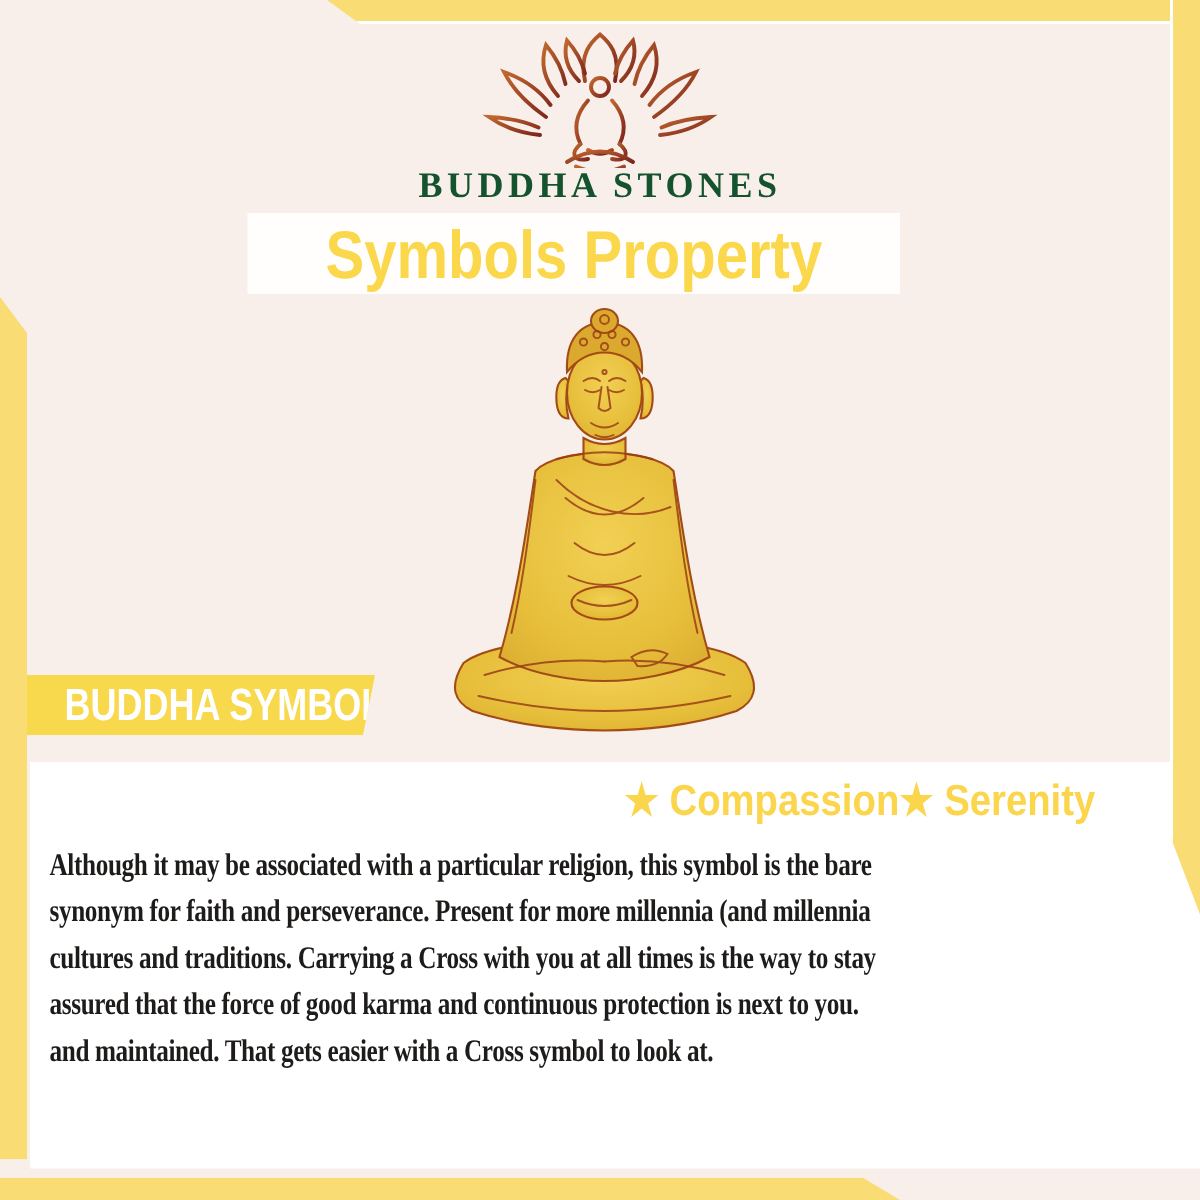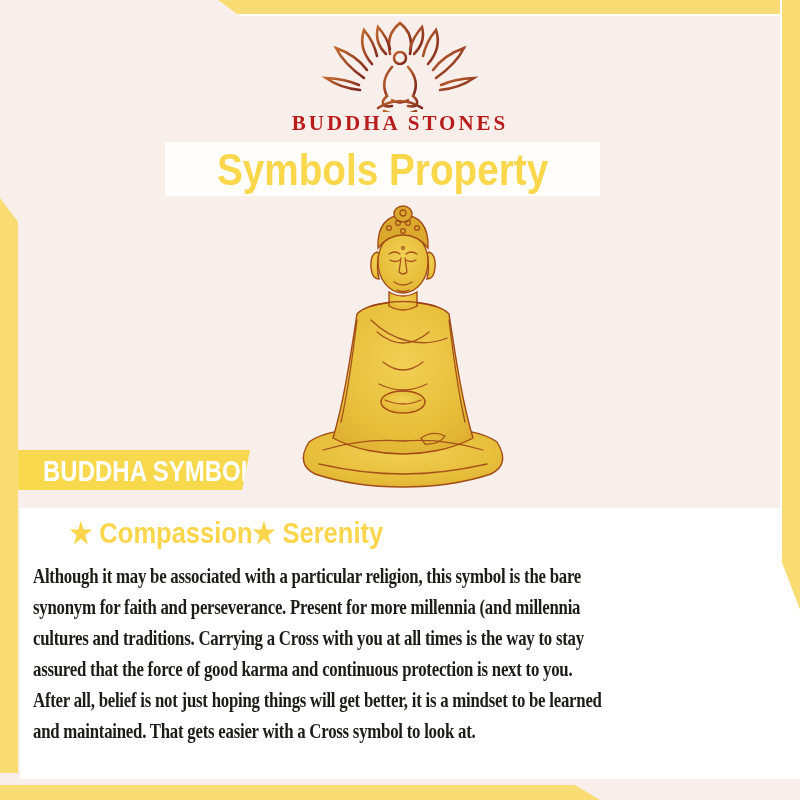--- a/index.html
+++ b/index.html
@@ -16,22 +16,22 @@
       border-left:2px solid #fff;z-index:4;}
   .accent-left{left:0;top:198px;width:18px;height:575px;
       clip-path:polygon(0 0,100% 24px,100% 100%,0 100%);z-index:4;}
   .accent-bottom{left:0;top:785px;width:600px;height:15px;
       clip-path:polygon(0 0,575px 0,100% 100%,0 100%);z-index:4;}
 
   
   .logo-wrap{position:absolute;left:0;top:20px;width:800px;text-align:center;z-index:2;}
   .logo-svg{display:inline-block;}
   .brand-name{position:absolute;left:0;top:111px;width:800px;text-align:center;
-      font-family:"Liberation Serif",serif;font-size:21px;font-weight:600;
-      letter-spacing:3px;color:#b91c1c;z-index:2;}
+      font-family:"Liberation Serif",serif;font-size:24px;font-weight:600;
+      letter-spacing:3px;color:#14532d;z-index:2;}
 
   
   .title-band{position:absolute;left:165px;top:142px;width:435px;height:54px;
       background:#FFFEFD;z-index:2;text-align:center;line-height:55px;}
   .title-text{display:inline-block;white-space:nowrap;transform:scaleX(.86);
       transform-origin:center;font-size:45px;font-weight:bold;color:#FBD74B;}
 
   
   .buddha-wrap{position:absolute;left:293px;top:202px;width:220px;height:286px;z-index:2;}
 
@@ -39,21 +39,21 @@
   .ribbon{position:absolute;left:18px;top:450px;width:232px;height:40px;
       background:#F8D84D;z-index:5;
       clip-path:polygon(0 0,100% 0,calc(100% - 8px) 100%,0 100%);
       line-height:41px;padding-left:25px;box-sizing:border-box;}
   .ribbon-text{display:inline-block;white-space:nowrap;transform:scaleX(.8);
       transform-origin:0 50%;font-size:30px;font-weight:bold;color:#FFFFFF;}
 
   
   .content-panel{position:absolute;left:20px;top:508px;width:780px;height:271px;
       background:#FFFFFF;z-index:3;}
-  .traits-line{position:absolute;left:0;top:516px;width:752px;text-align:left;z-index:5;padding-left:48px;}
+  .traits-line{position:absolute;left:0;top:516px;width:752px;text-align:right;z-index:5;}
   .traits-text{display:inline-block;white-space:nowrap;transform:scaleX(.88);
       transform-origin:center;font-size:29px;font-weight:bold;color:#FBD54B;}
   .body-block{position:absolute;left:33px;top:561px;width:760px;z-index:5;}
   .body-line{height:31px;line-height:31px;font-family:Liberation Serif, serif;}
   .cond-line{display:inline-block;white-space:nowrap;transform:scaleX(.8);
       transform-origin:0 50%;font-size:21px;font-weight:bold;
       letter-spacing:-.3px;color:#1E1C1A;}
 </style>
 </head>
 <body>
@@ -179,15 +179,14 @@
 
 <div class="traits-line">
   <span class="traits-text">★ Compassion★ Serenity</span>
 </div>
 
 <div class="body-block">
     <div class="body-line"><span class="cond-line">Although it may be associated with a particular religion, this symbol is the bare</span></div>
     <div class="body-line"><span class="cond-line">synonym for faith and perseverance. Present for more millennia (and millennia</span></div>
     <div class="body-line"><span class="cond-line">cultures and traditions. Carrying a Cross with you at all times is the way to stay</span></div>
     <div class="body-line"><span class="cond-line">assured that the force of good karma and continuous protection is next to you.</span></div>
-    <div class="body-line"><span class="cond-line">After all, belief is not just hoping things will get better, it is a mindset to be learned</span></div>
     <div class="body-line"><span class="cond-line">and maintained. That gets easier with a Cross symbol to look at.</span></div>
   </div>
 
 </body></html>

